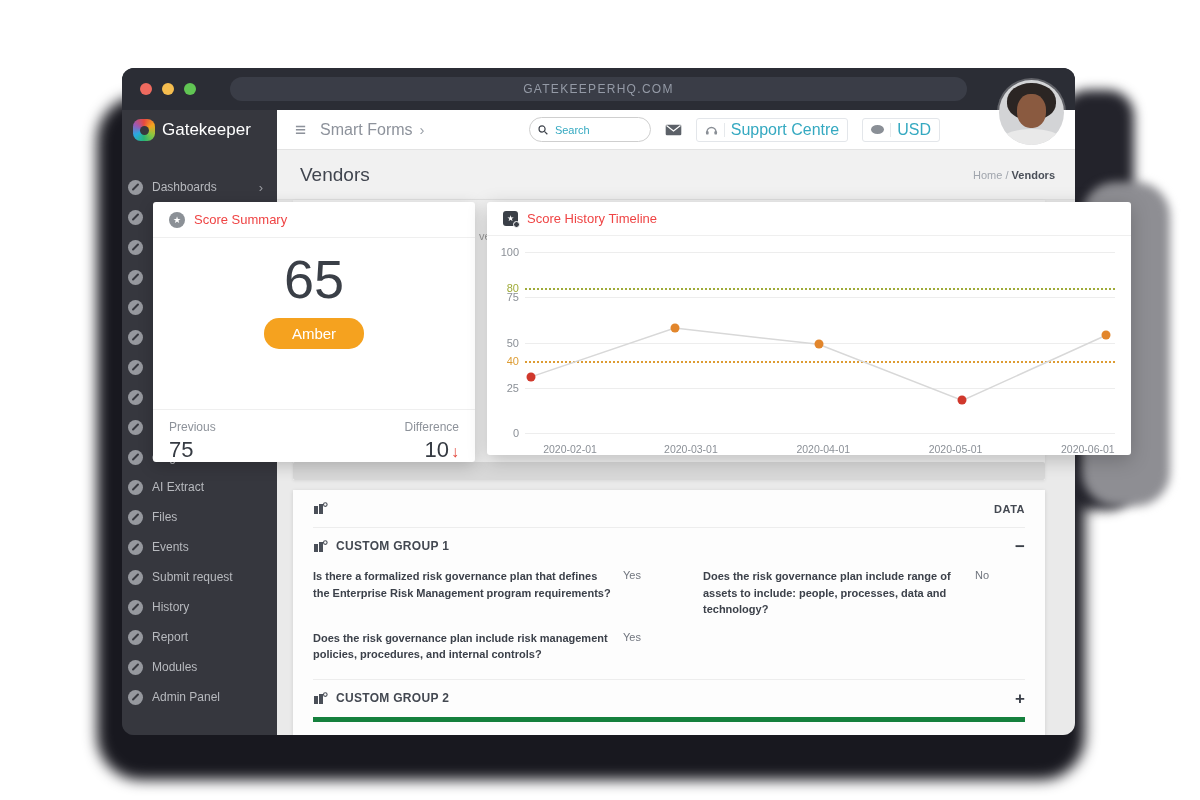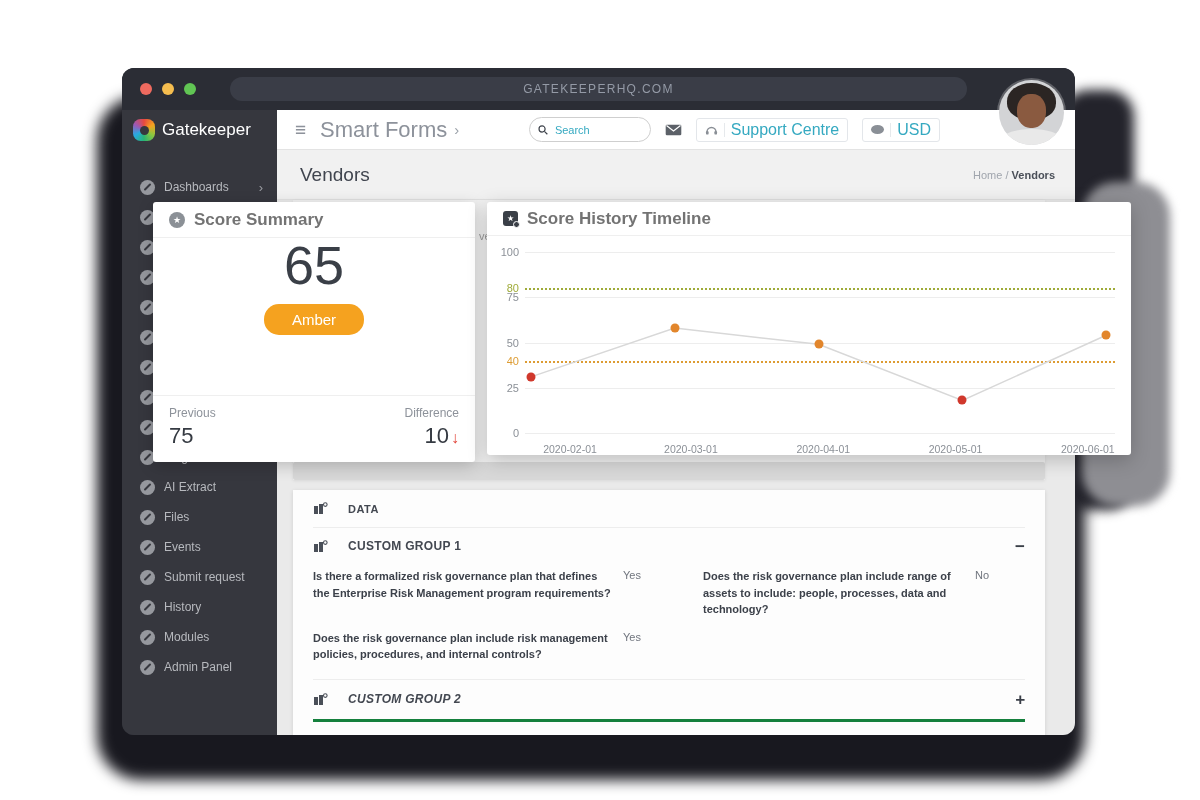--- a/index.html
+++ b/index.html
@@ -23,31 +23,31 @@
   .app{display:flex;height:625px;}
 
   
   .sidebar{width:155px;background:#36373e;flex:none;display:flex;flex-direction:column;}
   .logo-row{height:40px;display:flex;align-items:center;padding-left:11px;gap:7px;flex:none;}
   .logo-mark{width:22px;height:22px;border-radius:35%;flex:none;
     background:conic-gradient(#e8483f,#f5a21f,#8cc63f,#29b473,#27aae1,#9b59b6,#e8483f);position:relative;}
   .logo-mark::after{content:"";position:absolute;left:7px;top:7px;width:9px;height:9px;border-radius:50%;background:#36373e;}
   .logo-text{color:#fff;font-size:17px;}
   .nav{padding-top:22px;}
-  .nav-item{height:30px;display:flex;align-items:center;padding-left:18px;gap:9px;cursor:pointer;}
+  .nav-item{height:30px;display:flex;align-items:center;padding-left:6px;gap:9px;cursor:pointer;}
   .gauge{width:15px;height:15px;border-radius:50%;background:#96989e;position:relative;flex:none;}
   .gauge::after{content:"";position:absolute;left:3px;top:6.5px;width:9px;height:2px;background:#37383f;transform:rotate(-45deg);border-radius:1px;}
   .nav-label{color:#b7b9be;font-size:12px;white-space:nowrap;}
   .nav-chevron{margin-left:auto;margin-right:14px;color:#9a9ca2;font-size:13px;}
 
   
   .main{flex:1;display:flex;flex-direction:column;min-width:0;}
   .topbar{height:40px;background:#fff;border-bottom:1px solid #e3e3e3;display:flex;align-items:center;padding:0 135px 0 18px;flex:none;}
   .burger{font-size:19px;color:#8d929b;line-height:1;}
-  .crumb{margin-left:14px;color:#8d929b;font-size:22px;white-space:nowrap;}
+  .crumb{margin-left:14px;color:#8d929b;font-size:16px;white-space:nowrap;}
   .crumb-chev{margin-left:7px;color:#9aa0a8;font-size:15px;}
   .top-spacer{flex:1;}
   .searchbox{width:122px;height:25px;border:1px solid #cfcfcf;border-radius:13px;display:flex;align-items:center;padding:0 8px;gap:5px;background:#fff;}
   .searchbox input{border:none;outline:none;width:100%;font-size:11px;color:#35a9c1;background:transparent;}
   .searchbox input::placeholder{color:#35a9c1;opacity:1;}
   .mailwrap{margin-left:14px;display:flex;align-items:center;}
   .pillbtn{margin-left:14px;height:24px;border:1px solid #e3e6ea;border-radius:3px;background:#fff;display:flex;align-items:center;gap:6px;padding:0 8px;cursor:pointer;}
   .pillbtn .divline{width:1px;height:14px;background:#e6e9ec;}
   .teal{color:#35a9c1;font-size:16px;white-space:nowrap;}
   .globe{width:13px;height:9px;border-radius:50%;background:#8a8f96;}
@@ -59,42 +59,42 @@
   .bc .pre{color:#a0a5ad;}
   .bc .cur{color:#4a4f58;font-weight:bold;}
 
   .content{flex:1;position:relative;background:#eaeaea;min-height:0;}
   .underlay{position:absolute;left:16px;right:30px;top:0;height:280px;background:#f1f1f1;box-shadow:0 1px 3px rgba(0,0,0,.08);}
   .occluded-frag{position:absolute;left:186px;top:30px;font-size:11px;color:#9a9a9a;}
   .gray-strip{position:absolute;left:16px;right:30px;top:262px;height:18px;background:#d8d8d8;border-radius:2px;}
 
   
   .data-panel{position:absolute;left:16px;right:30px;top:290px;height:310px;background:#fdfdfd;box-shadow:0 1px 4px rgba(0,0,0,.12);padding:0 20px;}
-  .dp-row{display:flex;align-items:center;gap:20px;}
+  .dp-row{display:flex;align-items:center;gap:8px;justify-content:space-between;}
   .dp-header{height:38px;border-bottom:1px solid #ededed;}
   .dp-title{font-size:11px;font-weight:bold;color:#434851;letter-spacing:.5px;}
   .group-row{height:36px;}
-  .group-row.bordered{height:42px;border-bottom:3px solid #15803d;font-style:italic;}
+  .group-row.bordered{height:42px;border-bottom:5px solid #15803d;}
   .group-label{font-size:12px;font-weight:bold;color:#434851;letter-spacing:.3px;}
   .toggle{margin-left:auto;font-size:17px;color:#3a3f48;font-weight:bold;cursor:pointer;line-height:1;}
   .qa-grid{display:grid;grid-template-columns:300px 70px 1fr 50px;column-gap:10px;row-gap:12px;padding:4px 0 16px 0;border-bottom:1px solid #ededed;}
   .question{font-size:11px;font-weight:bold;color:#3c414a;line-height:1.5;}
   .answer{font-size:11px;color:#70757e;padding-top:1px;}
 
   
   .card{position:absolute;background:#fff;border-radius:3px;z-index:7;}
   .card-head{height:36px;display:flex;align-items:center;gap:9px;padding:0 16px;border-bottom:1px solid #efefef;}
-  .card-title{font-size:17px;color:#737373;font-weight:bold;}
+  .card-title{font-size:13px;color:#ef4444;}
   .starball{width:16px;height:16px;border-radius:50%;background:#8b9096;color:#fff;font-size:9px;display:flex;align-items:center;justify-content:center;flex:none;}
   .starbox{width:15px;height:15px;border-radius:3px;background:#3a3f47;color:#fff;font-size:8px;display:flex;align-items:center;justify-content:center;flex:none;position:relative;}
   .starbox::after{content:"";position:absolute;right:-2px;bottom:-2px;width:5px;height:5px;border-radius:50%;background:#3a3f47;border:1px solid #fff;}
 
   .score-summary{left:153px;top:202px;width:322px;height:260px;box-shadow:0 4px 16px rgba(0,0,0,.2);}
   .ss-body{height:157px;text-align:center;}
-  .big-score{font-size:54px;font-weight:300;color:#3a3f47;line-height:1;}
+  .big-score{font-size:54px;font-weight:300;color:#3a3f47;margin-top:14px;line-height:1;}
   .status-badge{display:inline-block;margin-top:12px;padding:7px 28px;border-radius:4px;color:#fff;font-size:15px;background:#f5a21f;}
   .ss-foot{border-top:1px solid #efefef;height:66px;display:flex;justify-content:space-between;padding:10px 16px 0 16px;}
   .kv .k{font-size:12px;color:#8d929a;}
   .kv .v{font-size:22px;color:#353a42;margin-top:3px;}
   .kv.right{text-align:right;}
   .diff-arrow{color:#e2483d;font-size:16px;margin-left:2px;}
 
   .score-history{left:487px;top:202px;width:644px;height:253px;box-shadow:0 5px 20px rgba(0,0,0,.22);}
   .sh-head{height:34px;}
   .plot{position:absolute;left:38px;top:50px;width:590px;height:181px;}
@@ -194,20 +194,24 @@
               <span class="gauge"></span>
               <span class="nav-label">Events</span>
             </div>
           <div class="nav-item">
               <span class="gauge"></span>
               <span class="nav-label">Submit request</span>
             </div>
           <div class="nav-item">
               <span class="gauge"></span>
               <span class="nav-label">History</span>
+            </div>
+          <div class="nav-item">
+              <span class="gauge"></span>
+              <span class="nav-label">Report</span>
             </div>
           <div class="nav-item">
               <span class="gauge"></span>
               <span class="nav-label">Modules</span>
             </div>
           <div class="nav-item">
               <span class="gauge"></span>
               <span class="nav-label">Admin Panel</span>
             </div>
         </nav>

